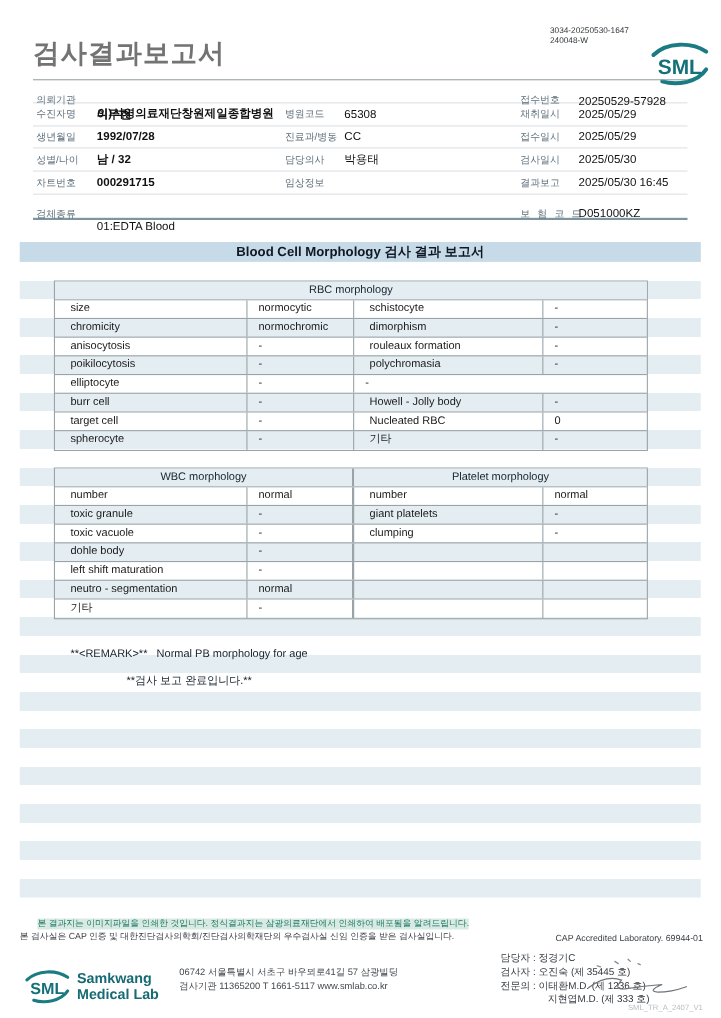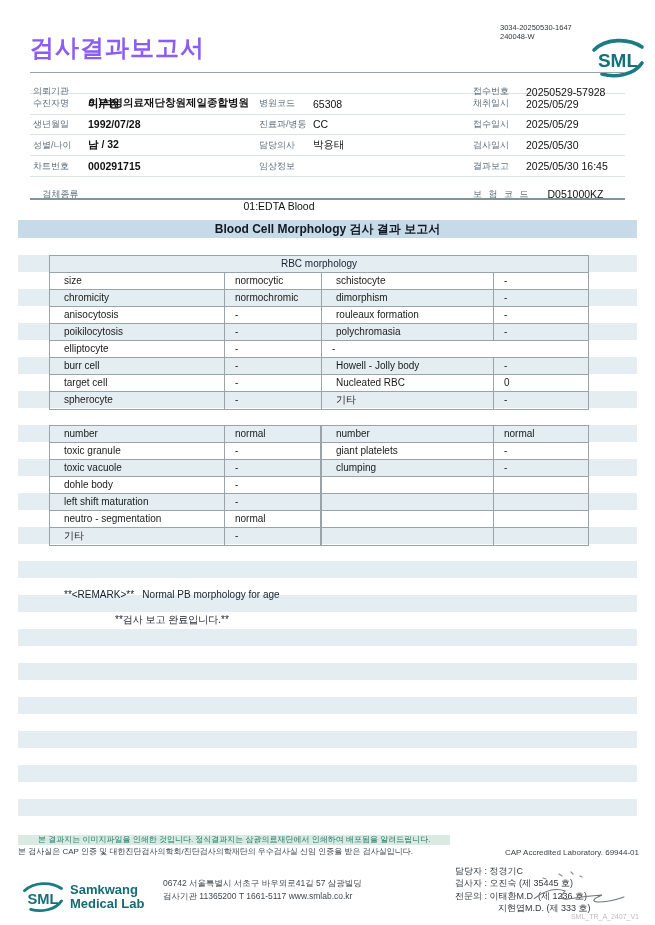--- a/index.html
+++ b/index.html
@@ -1,29 +1,29 @@
 <!DOCTYPE html>
 <html><head>
 <meta charset="utf-8">
 <style>
   html,body{margin:0;padding:0;background:#fff;}
   .page{position:relative;width:655px;height:925px;background:#ffffff;overflow:hidden;
         font-family:"Liberation Sans","DejaVu Sans",sans-serif;color:#1a1a1a;border-radius:13px;}
 
   
   .doc-num{position:absolute;left:500px;top:23px;font-size:7.5px;line-height:9px;color:#32373b;}
-  .page-title{position:absolute;left:30px;top:32px;font-size:24px;font-weight:bold;color:#8b5cf6;letter-spacing:1px;}
+  .page-title{position:absolute;left:30px;top:32px;font-size:24px;font-weight:bold;color:#737373;letter-spacing:1px;}
   .logo-top{position:absolute;left:591px;top:36px;}
 
   
   .ptable{position:absolute;left:30px;top:72px;width:595px;
           border-top:1px solid #9aa4a8;border-bottom:2px solid #7e95a0;}
   .prow{display:grid;grid-template-columns:58px 168px 57px 157px 56px 99px;
         height:20.8px;box-sizing:border-box;border-bottom:1px solid #dde2e5;align-items:center;}
-  .prow:last-child{border-bottom:none;text-align:center;}
+  .prow:last-child{border-bottom:none;}
   .plabel{font-size:9px;color:#5d6e7a;padding-left:3px;white-space:nowrap;}
   .pval{font-size:10.5px;color:#111;white-space:nowrap;}
   .pval.b{font-weight:bold;}
   .span3{grid-column:2/5;margin-top:23px;}
   .sp-label{letter-spacing:2px;}
 
   
   .stripes{position:absolute;left:18px;top:221px;width:619px;height:595px;
            background:repeating-linear-gradient(to bottom,#e3edf2 0px,#e3edf2 17px,transparent 17px,transparent 34px);}
 
@@ -45,22 +45,22 @@
   .mcell:last-child{border-right:none;}
   .mid{border-right:2px solid #9aa4a8;}
   .hspan2{grid-column:span 2;border-right:1px solid #9aa4a8;}
   .hspan2.mid{border-right:2px solid #9aa4a8;}
 
   
   .remark1{position:absolute;left:64px;top:586px;font-size:10px;line-height:17px;white-space:pre;color:#14202c;}
   .remark2{position:absolute;left:115px;top:611px;font-size:10px;line-height:17px;color:#14202c;}
 
   
-  .notice1{position:absolute;left:18px;top:835px;font-size:8px;line-height:10px;
-           color:#1f7a68;background:#d8eae2;padding:0 20px;white-space:nowrap;}
+  .notice1{position:absolute;left:34px;top:835px;font-size:8px;line-height:10px;
+           color:#1f7a68;background:#d8eae2;padding:0 0;white-space:nowrap;}
   .notice2{position:absolute;left:18px;top:847px;font-size:8px;line-height:10px;color:#3a3f44;white-space:nowrap;}
   .cap{position:absolute;right:16px;top:848px;font-size:8px;color:#3a3f44;}
   .flogo{position:absolute;left:22px;top:880px;display:flex;align-items:center;gap:6px;}
   .flogo-name{font-size:13px;line-height:14px;font-weight:bold;color:#156a73;}
   .company{position:absolute;left:163px;top:877px;font-size:8.5px;line-height:12.5px;color:#41474c;}
   .staff{position:absolute;left:415px;top:865px;font-size:9px;line-height:12.3px;color:#33393e;margin-left:40px;}
   .staff .indent{padding-left:43px;}
   .sig{position:absolute;left:525px;top:868px;}
   .version{position:absolute;right:16px;top:913px;font-size:7px;color:#b9bdc0;}
 </style>
@@ -181,20 +181,24 @@
     <div class="mrow cols4">
       <div class="mcell">spherocyte</div>
       <div class="mcell val">-</div>
       <div class="mcell">기타</div>
       <div class="mcell val">-</div>
     </div>
   </div>
 
   <div class="mtable wbc">
     <div class="mrow cols4">
+      <div class="mhead hspan2 mid">WBC morphology</div>
+      <div class="mhead hspan2">Platelet morphology</div>
+    </div>
+    <div class="mrow cols4">
       <div class="mcell">number</div>
       <div class="mcell val mid">normal</div>
       <div class="mcell">number</div>
       <div class="mcell val">normal</div>
     </div>
     <div class="mrow cols4">
       <div class="mcell">toxic granule</div>
       <div class="mcell val mid">-</div>
       <div class="mcell">giant platelets</div>
       <div class="mcell val">-</div>

